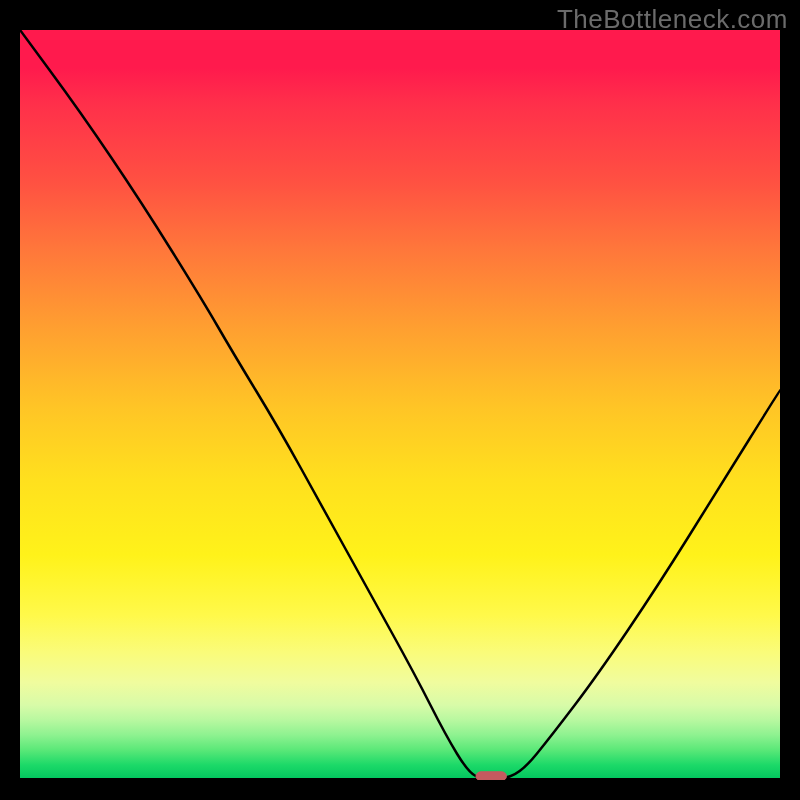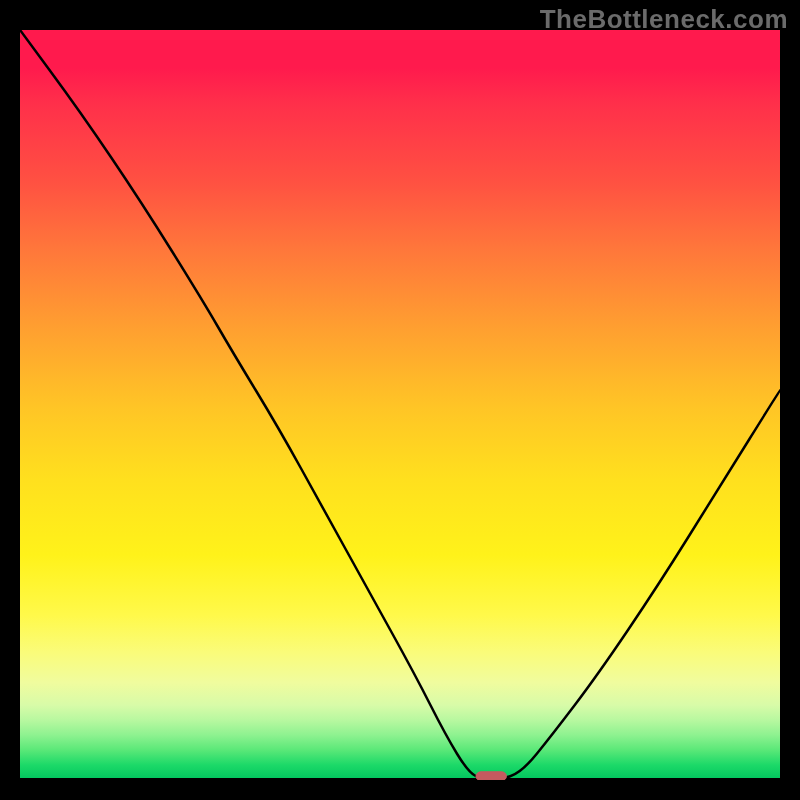--- a/index.html
+++ b/index.html
@@ -16,21 +16,21 @@
     width: 800px;
     height: 800px;
     background: #000;
   }
   .watermark {
     position: absolute;
     top: 4px;
     right: 12px;
     color: #6b6b6b;
     font-size: 26px;
-    font-weight: 700;
+    font-weight: 400;
     letter-spacing: 0.5px;
     z-index: 10;
   }
   .plot-area {
     position: absolute;
     left: 20px;
     top: 30px;
     width: 760px;
     height: 750px;
     overflow: hidden;

